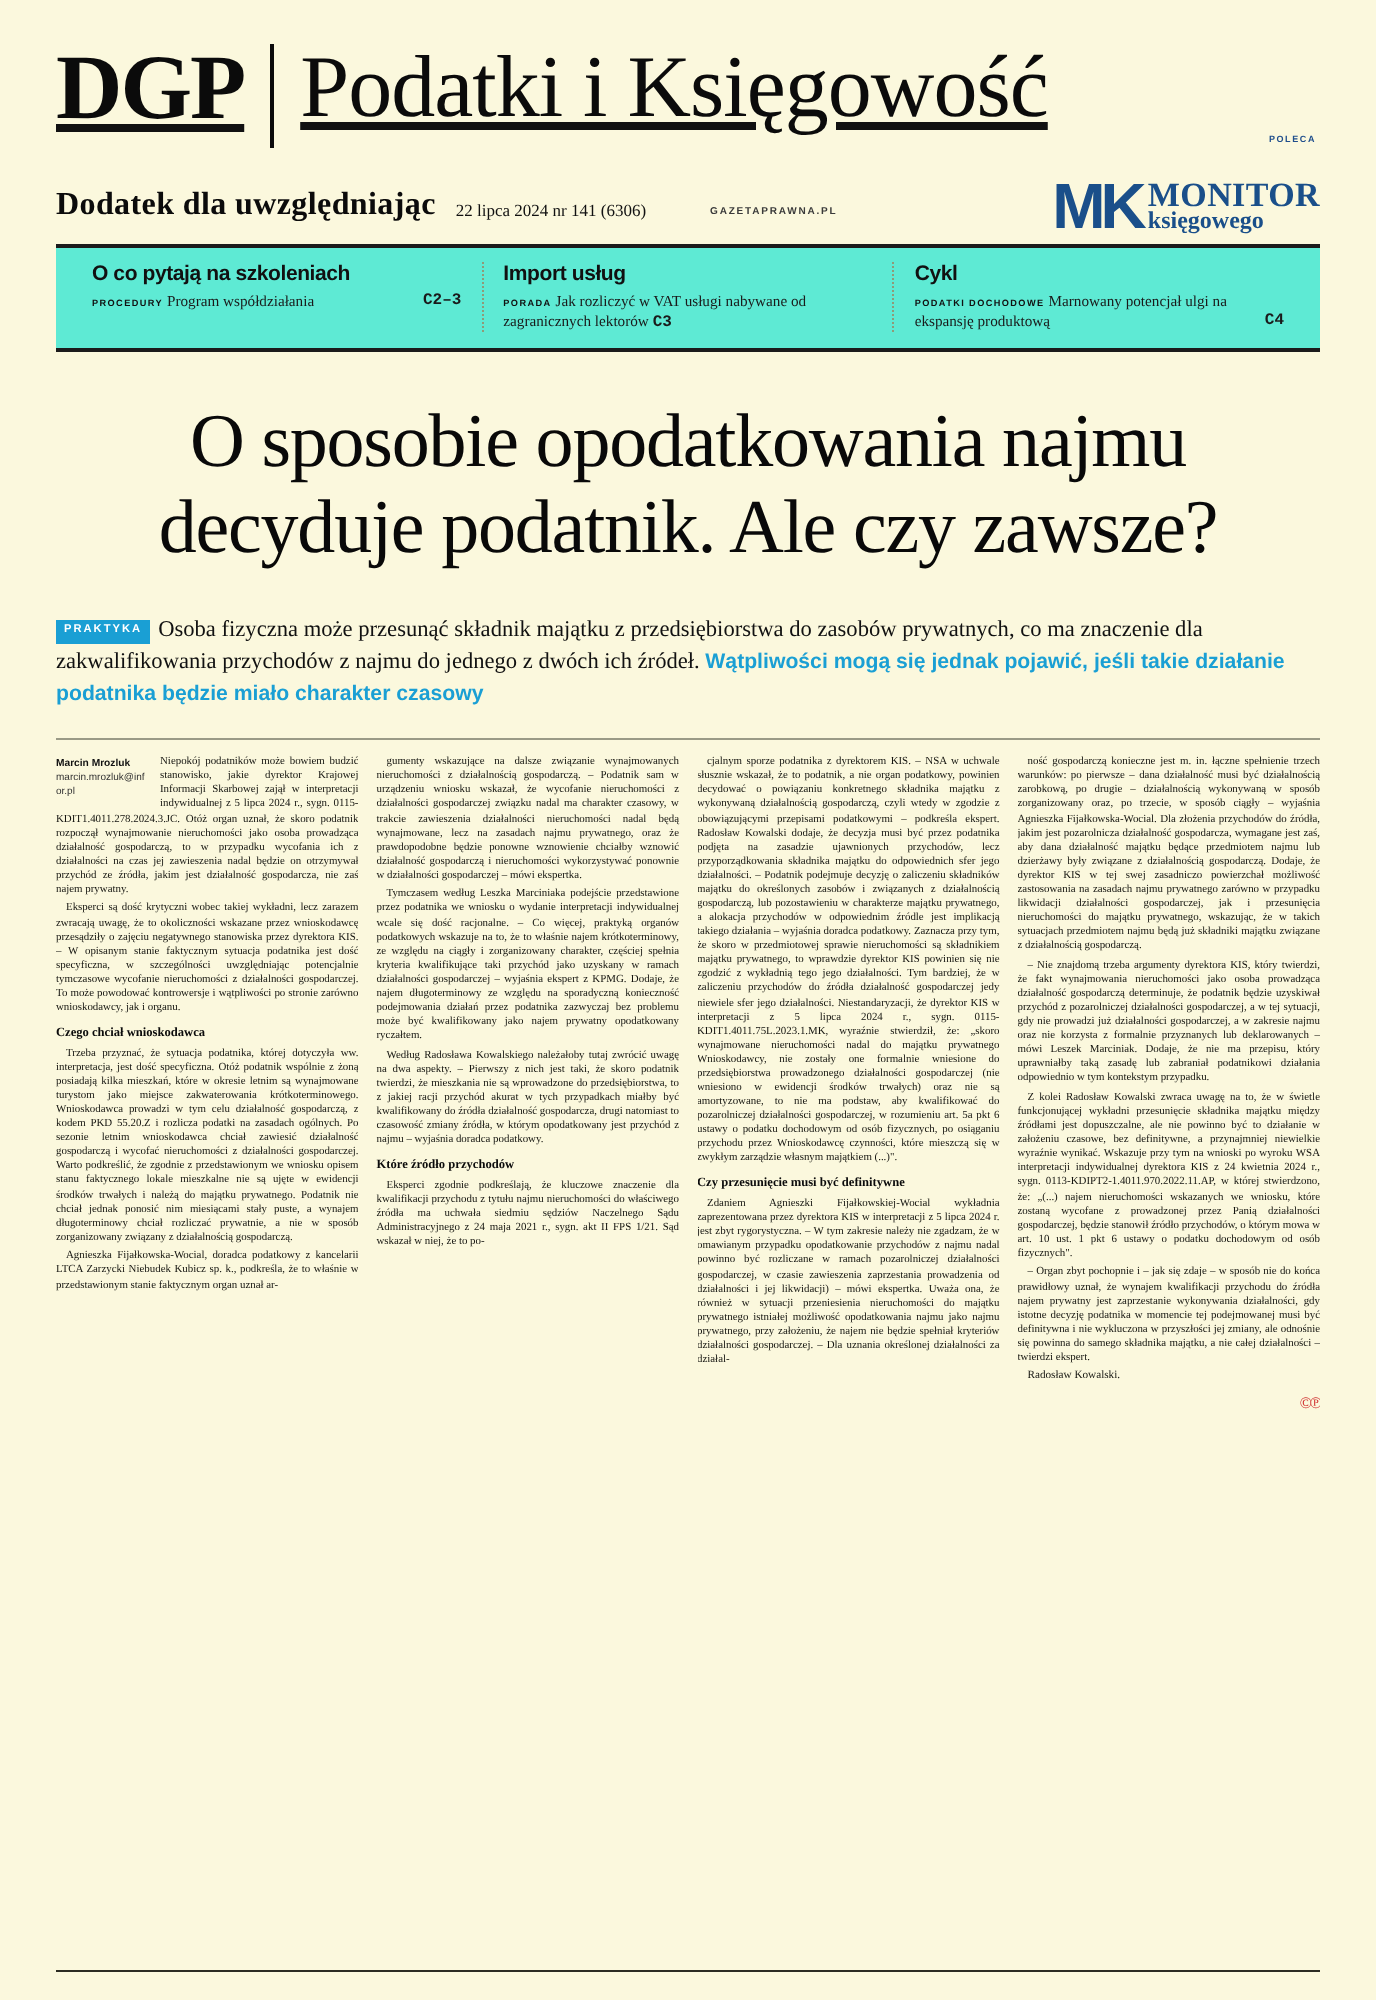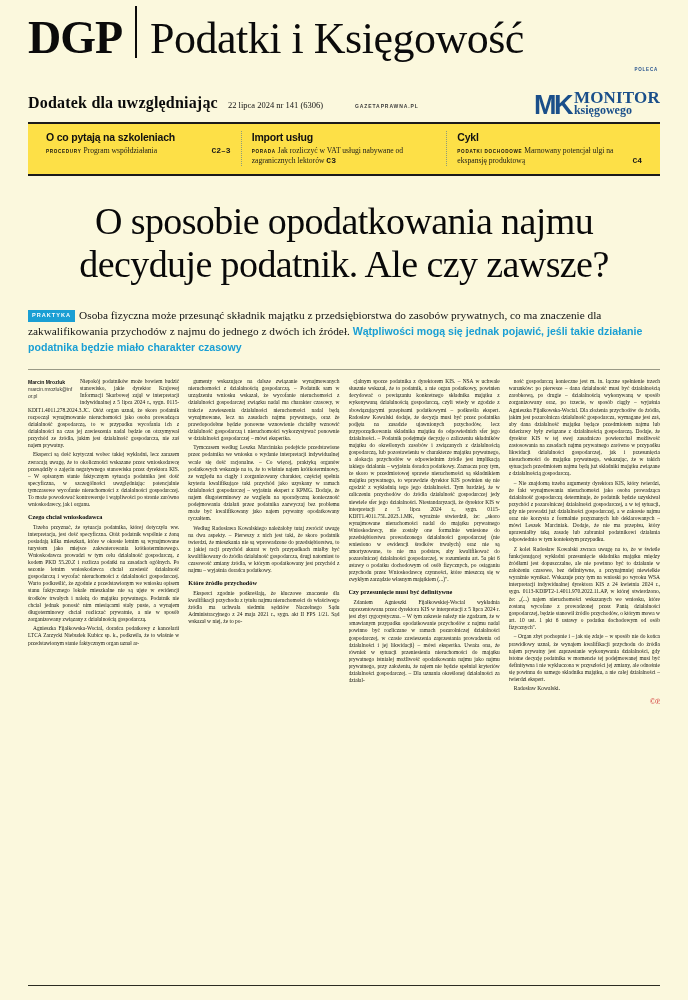--- a/index.html
+++ b/index.html
@@ -16,23 +16,23 @@
     width: 688px;
     height: 1000px;
     position: relative;
     background: #fbf8dd;
     padding: 0 28px;
   }
 
   
   .masthead {
     display: flex;
-    align-items: flex-end;
     padding-top: 22px;
     height: 60px;
+    text-decoration: underline;
   }
   .logo-dgp {
     font-family: "Liberation Serif", "DejaVu Serif", serif;
     font-weight: bold;
     font-size: 46px;
     letter-spacing: -1px;
     line-height: 0.95;
     color: #0b0b0b;
   }
   .logo-rule {
@@ -94,21 +94,21 @@
     font-weight: bold;
     letter-spacing: 0.8px;
     color: #1f4e8c;
     position: absolute;
     right: 2px;
     top: -22px;
   }
   .mk-mark {
     font-family: "Liberation Sans", sans-serif;
     font-weight: bold;
-    font-size: 27px;
+    font-size: 32px;
     color: #1a4f8a;
     line-height: 0.82;
     letter-spacing: -2.5px;
   }
   .mk-words { margin-left: 3px; line-height: 1; }
   .mk-monitor {
     font-family: "Liberation Serif", "DejaVu Serif", serif;
     font-size: 17px;
     font-weight: bold;
     color: #1a4f8a;
@@ -120,21 +120,21 @@
     font-size: 12px;
     font-weight: bold;
     color: #1a4f8a;
     display: block;
     margin-top: -2px;
   }
 
   
   .teaser-bar {
     margin-top: 10px;
-    background: #fde047;
+    background: #5eead4;
     border-top: 2.5px solid #1b1b1b;
     border-bottom: 2.5px solid #1b1b1b;
     display: flex;
     padding: 7px 8px 8px 8px;
     height: 54px;
   }
   .teaser {
     flex: 1;
     padding: 0 10px;
     position: relative;

